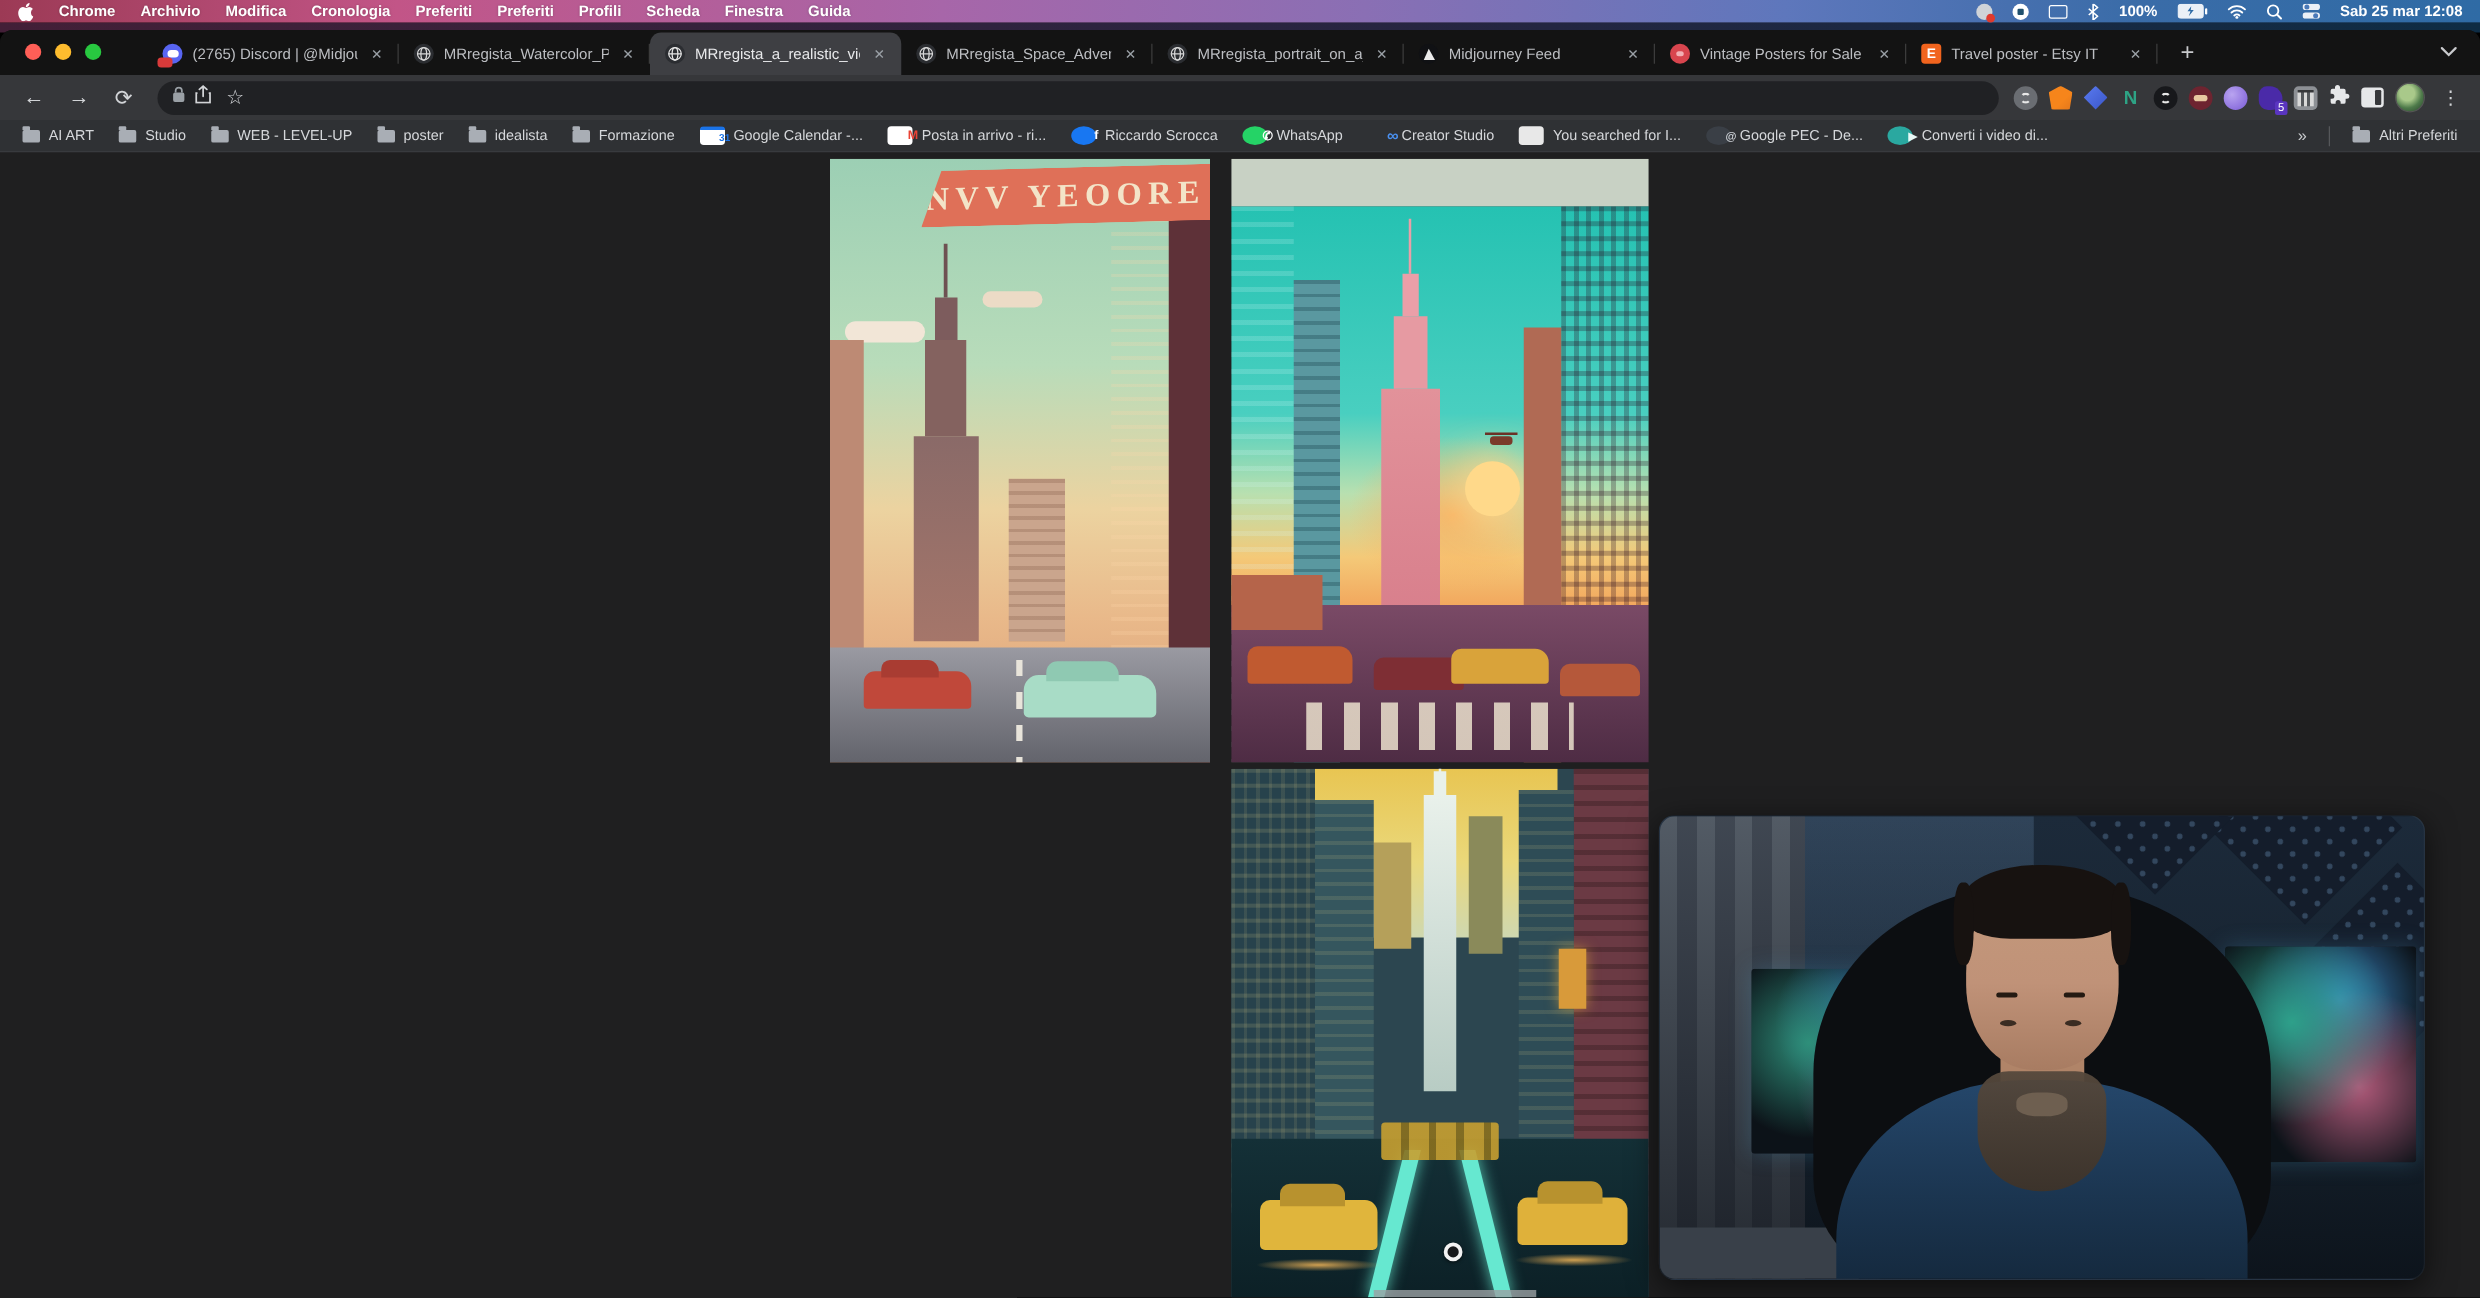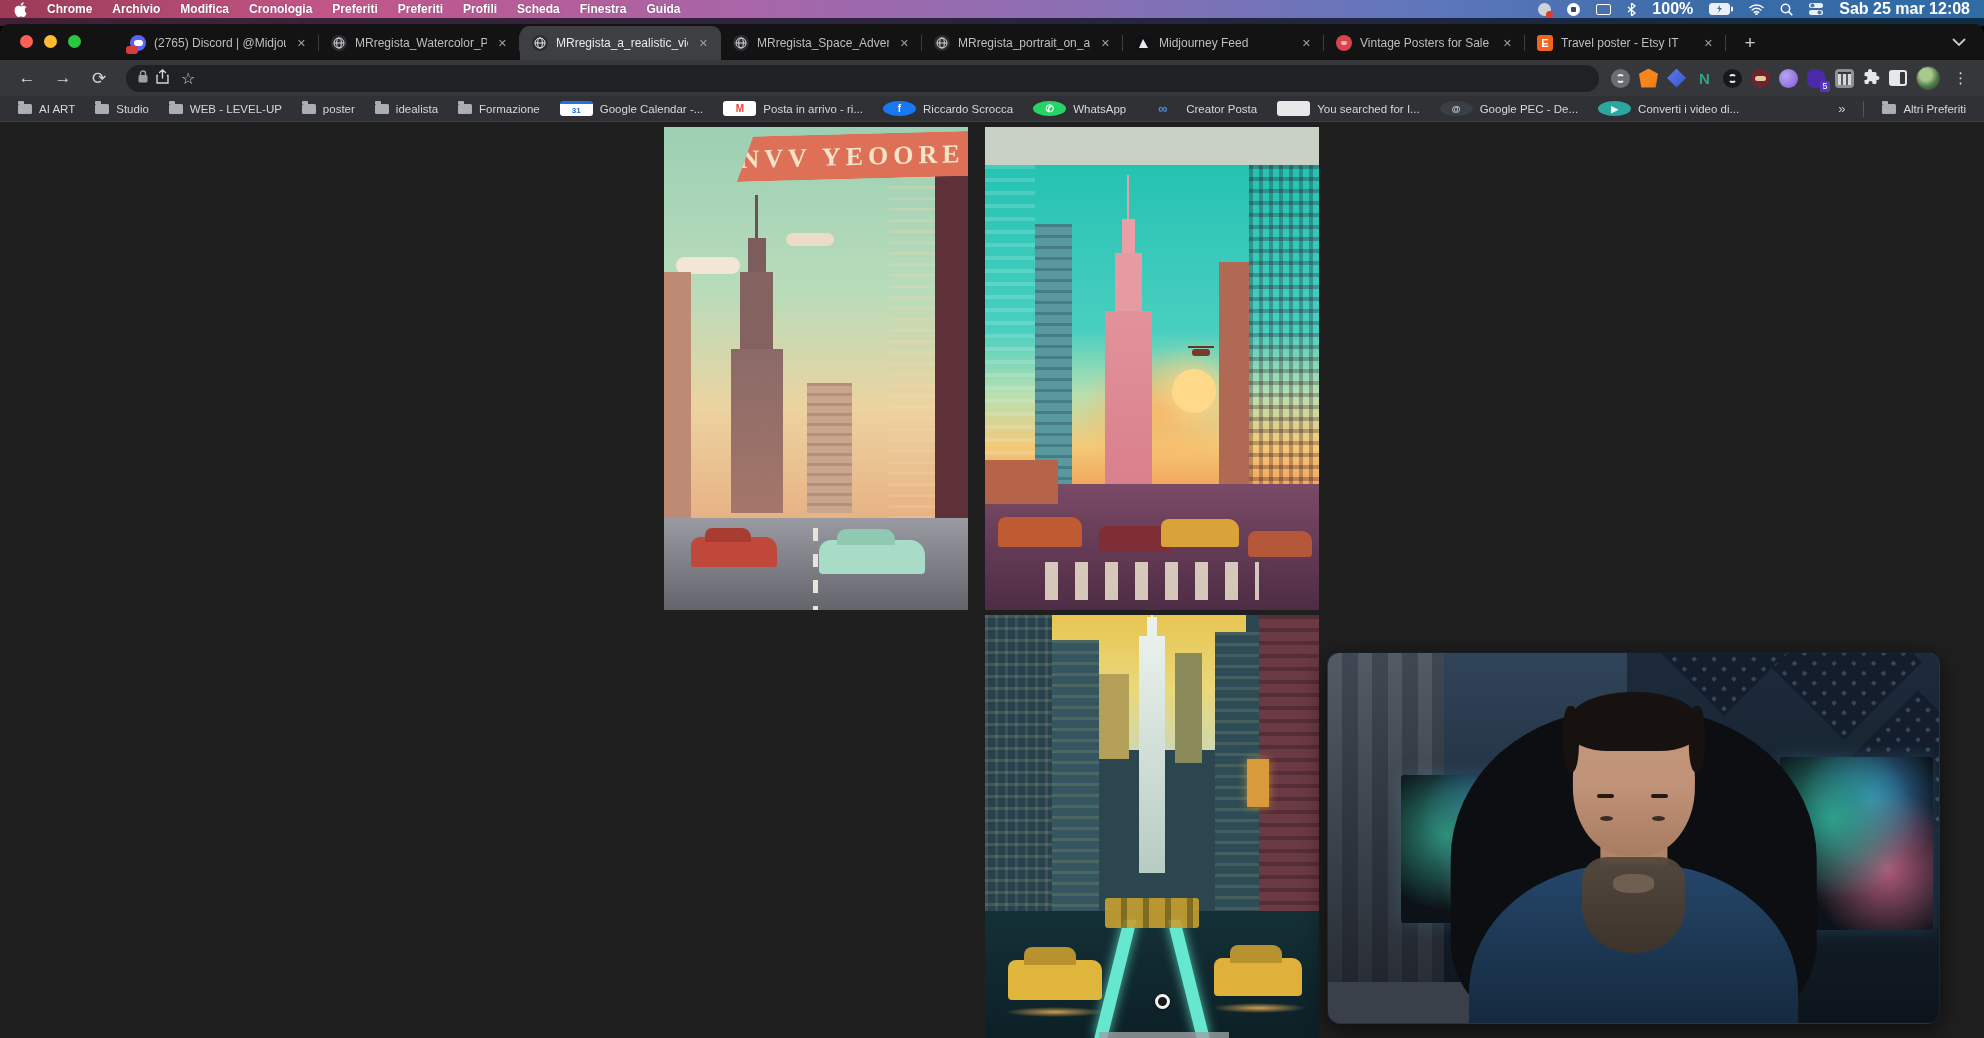--- a/index.html
+++ b/index.html
@@ -6,21 +6,21 @@
   html,body { width:1984px; height:1038px; overflow:hidden; background:#000; font-family:"Liberation Sans", sans-serif; }
 
   
   .menubar{position:absolute;top:0;left:0;width:1984px;height:18px;
     background:linear-gradient(90deg,#9c3a55 0%,#c25587 16%,#a766a9 38%,#8a6fb4 55%,#5e77bc 72%,#3a6ca8 86%,#2f6ba5 100%);
     display:flex;align-items:center;justify-content:space-between;padding:0 14px;z-index:50;}
   .mb-left{display:flex;align-items:center;gap:20px;height:100%;}
   .mb-item{color:#fff;font-size:12px;font-weight:700;text-shadow:0 0 2px rgba(0,0,0,.25);}
   .mb-item.app{font-weight:800;}
   .mb-apple svg{display:block;}
-  .mb-right{display:flex;align-items:center;gap:16px;color:#fff;font-size:16px;font-weight:700;text-align:right;}
+  .mb-right{display:flex;align-items:center;gap:16px;color:#fff;font-size:12px;font-weight:700;text-align:right;}
   .mb-ic{display:flex;align-items:center;}
   .mb-rec{width:13px;height:13px;border-radius:50%;background:#cfd3d8;position:relative;}
   .mb-rec::after{content:'';position:absolute;right:-2px;bottom:-2px;width:7px;height:7px;border-radius:50%;background:#e03a2e;}
   .mb-stop{width:13px;height:13px;border-radius:50%;background:#fff;position:relative;}
   .mb-stop::after{content:'';position:absolute;left:4px;top:4px;width:5px;height:5px;background:#20506e;border-radius:1px;}
   .mb-display{width:15px;height:11px;border:1.5px solid #fff;border-radius:2px;}
   .wallpaper-strip{position:absolute;top:18px;left:0;width:1984px;height:8px;
     background:linear-gradient(90deg,#431f37 0%,#2a2440 50%,#0e2c44 100%);z-index:1;}
 
   
@@ -82,21 +82,21 @@
   .sidepanel{width:18px;height:16px;border-radius:3px;background:#e6e7e9;position:relative;}
   .sidepanel::after{content:'';position:absolute;right:2px;top:2px;bottom:2px;width:5px;background:#36373a;border-radius:1px;}
   .avatar{width:24px;height:24px;border-radius:50%;background:radial-gradient(circle at 40% 35%,#a9c98a 0 30%,#4e7a4a 60%,#26402a);border:1.5px solid #555;}
   .dots{color:#d2d4d7;font-size:15px;letter-spacing:0;padding:0 4px;}
 
   
   .bookmarks{height:26px;background:#2f3134;display:flex;align-items:center;padding:0 10px;gap:4px;border-bottom:1px solid #3c3e41;}
   .bm{display:flex;align-items:center;gap:7px;padding:3px 8px;border-radius:6px;color:#d5d7da;font-size:11.5px;white-space:nowrap;}
   .bm-folder{width:14px;height:10px;background:#a9aeb5;border-radius:1.5px;position:relative;flex:0 0 auto;}
   .bm-folder::before{content:'';position:absolute;top:-3px;left:0;width:6px;height:3px;background:#a9aeb5;border-radius:1px 1px 0 0;}
-  .bm-ic{width:33px;height:15px;border-radius:3px;flex:0 0 auto;display:flex;align-items:center;justify-content:center;font-size:10px;font-weight:800;}
+  .bm-ic{width:15px;height:15px;border-radius:3px;flex:0 0 auto;display:flex;align-items:center;justify-content:center;font-size:10px;font-weight:800;padding-left:20px;}
   .ic-cal{background:#fff;color:#1a73e8;border-top:3px solid #1a73e8;font-size:8px;}
   .ic-gmail{background:#fff;color:#ea4335;}
   .ic-fb{background:#1877f2;color:#fff;border-radius:50%;}
   .ic-wa{background:#25d366;color:#fff;border-radius:50%;}
   .ic-cs{background:transparent;color:#4a90f0;font-size:13px;}
   .ic-page{background:#e8e8e8;color:#777;}
   .ic-wm{background:#3a3f46;color:#cfd3d8;border-radius:50%;font-size:9px;}
   .ic-cv{background:#2aa8a0;color:#e8f8f6;border-radius:50%;font-size:9px;}
   .bm-spacer{flex:1;}
   .bm-chev{color:#c9cbce;font-size:13px;padding:0 8px;}
@@ -478,21 +478,21 @@
     <span class="bm">
         <span class="bm-ic ic-fb">f</span>
         <span>Riccardo Scrocca</span>
       </span>
     <span class="bm">
         <span class="bm-ic ic-wa">✆</span>
         <span>WhatsApp</span>
       </span>
     <span class="bm">
         <span class="bm-ic ic-cs">∞</span>
-        <span>Creator Posta</span>
+        <span>Creator Studio</span>
       </span>
     <span class="bm">
         <span class="bm-ic ic-page"></span>
         <span>You searched for I...</span>
       </span>
     <span class="bm">
         <span class="bm-ic ic-wm">@</span>
         <span>Google PEC - De...</span>
       </span>
     <span class="bm">

